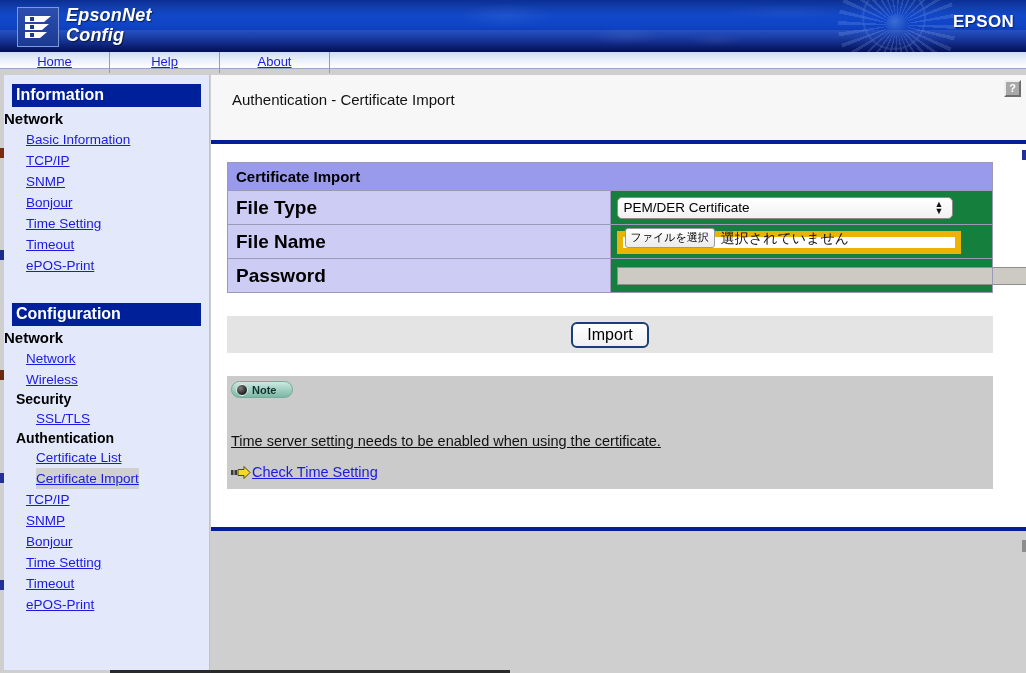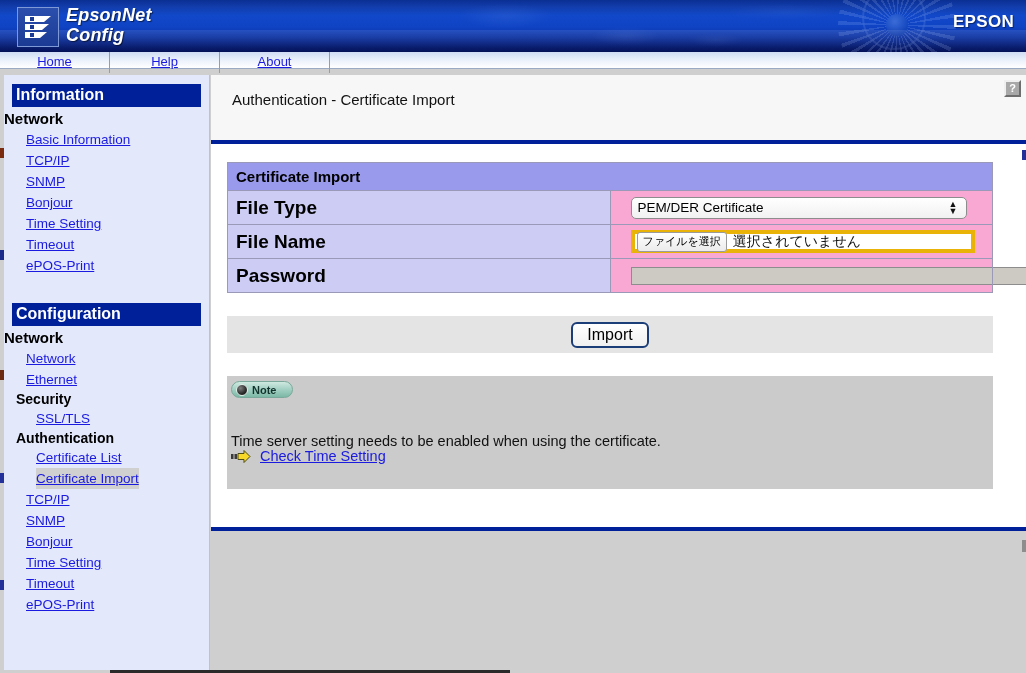--- a/index.html
+++ b/index.html
@@ -257,23 +257,23 @@
   .lbl {
     background: #ccccf5;
     font-weight: bold;
     font-size: 19px;
     width: 221px;
     height: 33px;
     padding-left: 8px !important;
     vertical-align: middle;
   }
   .val {
-    background: #f9a8d4;
+    background: #15803d;
     height: 34px;
-    padding: 0 20px !important;
+    padding: 0 6px !important;
     vertical-align: middle;
   }
 
   select.ui-select {
     font-family: "Liberation Sans", sans-serif;
     font-size: 13.5px;
     width: 336px;
     height: 22px;
     padding: 1px 20px 1px 6px;
     border: 1px solid #8d8d8d;
@@ -290,24 +290,24 @@
     transform: translateY(-50%);
     font-size: 9px;
     line-height: 7px;
     color: #111;
     pointer-events: none;
     text-align: center;
   }
 
   .fileinput {
     display: inline-flex;
-    align-items: center;
+    align-items: flex-end;
     width: 344px;
     height: 23px;
-    border: 4px solid #eab308;
+    border: 6px solid #eab308;
     background: #ffffff;
     box-sizing: border-box;
     padding: 0 2px;
   }
   .fileinput .btn {
     font-size: 11px;
     padding: 1px 5px 2px 5px;
     border: 1px solid #9a9a9a;
     border-radius: 3px;
     background: linear-gradient(to bottom, #ffffff, #ebebeb);
@@ -386,27 +386,28 @@
   #note-badge .ntext {
     font-size: 11px;
     font-weight: bold;
     color: #12332c;
   }
   #note-text {
     position: absolute;
     left: 4px; top: 57px;
     font-size: 14.5px;
     color: #111;
+    text-decoration: underline;
   }
   #note-link-row {
     position: absolute;
-    left: 4px; top: 72px;
+    left: 4px; top: 88px;
     display: flex;
     align-items: center;
-    gap: 9px;
+    gap: 1px;
     justify-content: space-between;
   }
   .arrow-bullet { display: block; }
   #note-link-row a {
     color: #1a1ae0;
     font-size: 14.5px;
     text-decoration: underline;
   }
 
   
@@ -524,21 +525,21 @@
   <a class="side-link" href="#">Time Setting</a>
   <a class="side-link" href="#">Timeout</a>
   <a class="side-link" href="#">ePOS-Print</a>
 
   <div style="height:18px"></div>
 
   <div class="sec-head">Configuration</div>
   <div class="sec-sub">Network</div>
 
   <a class="side-link" href="#">Network</a>
-  <a class="side-link" href="#">Ethernet</a>
+  <a class="side-link" href="#">Wireless</a>
 
   <div class="sub-bold">Security</div>
   <a class="side-link indent" href="#">SSL/TLS</a>
 
   <div class="sub-bold">Authentication</div>
   <a class="side-link indent" href="#">Certificate List</a>
   <a class="side-link indent current" href="#">Certificate Import</a>
 
   <a class="side-link" href="#">TCP/IP</a>
   <a class="side-link" href="#">SNMP</a>

